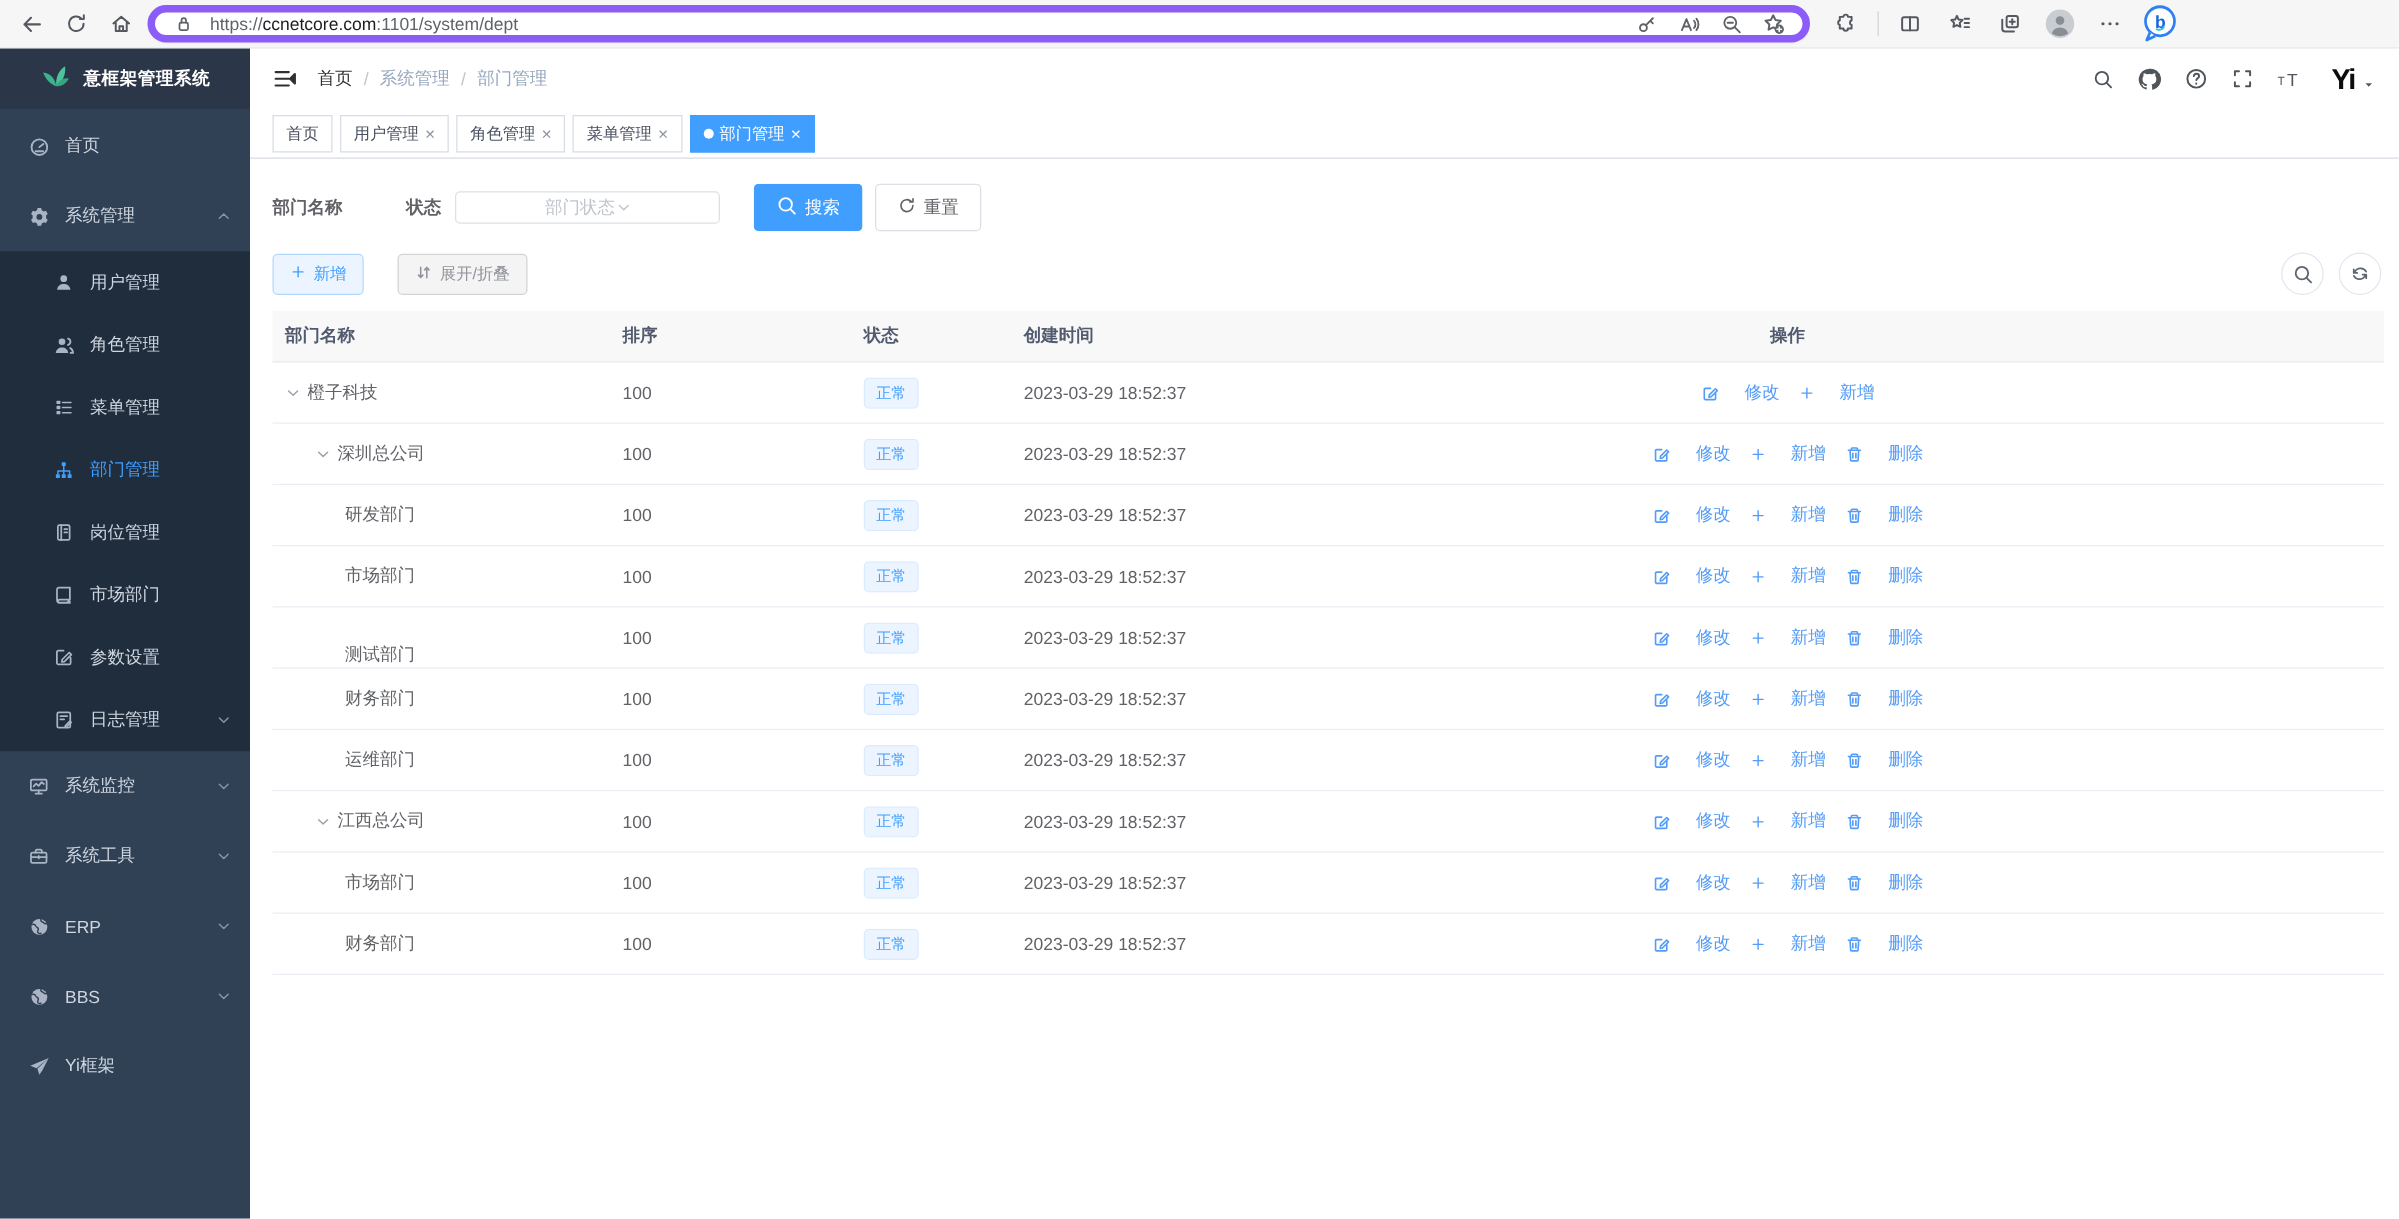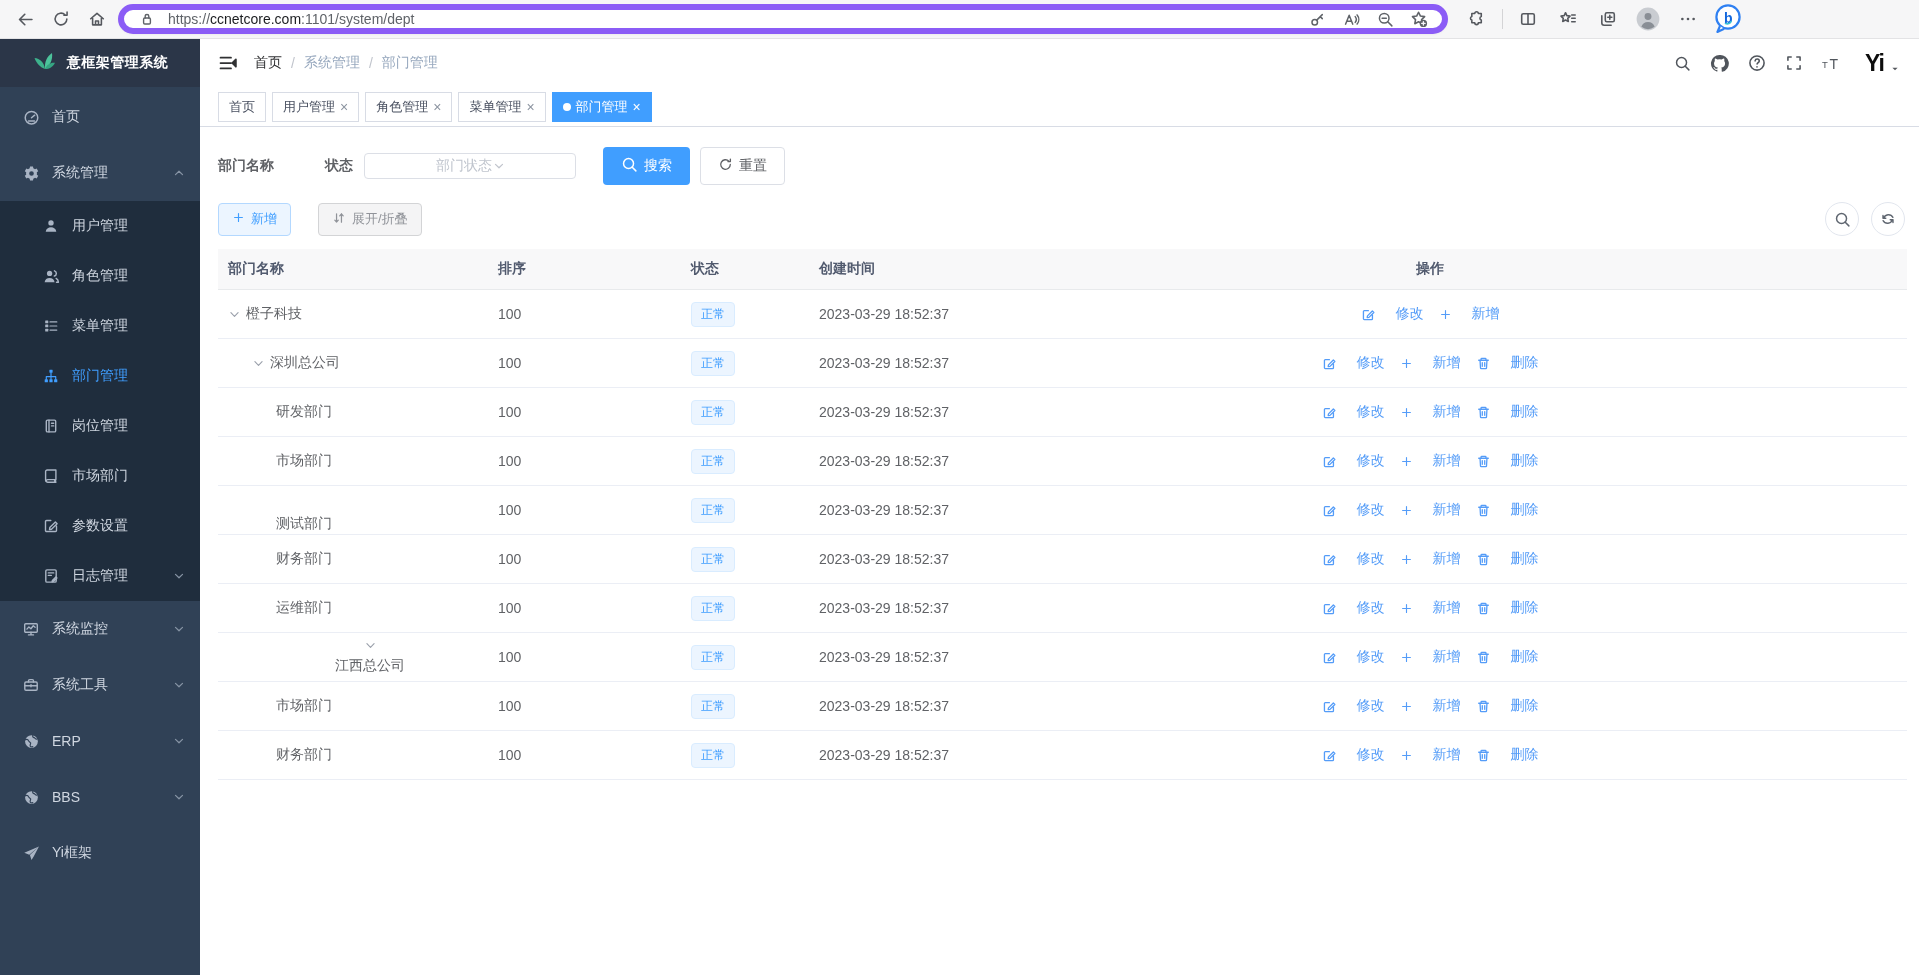--- a/index.html
+++ b/index.html
@@ -759,21 +759,21 @@
                     <svg width="15" height="15" viewBox="0 0 16 16" fill="none" stroke="currentColor" stroke-width="1.4" stroke-linecap="round" stroke-linejoin="round">
                       <path d="M2.9 4.5h10.2M5.4 4.5V3.3c0-.4.3-.7.7-.7h3.8c.4 0 .7.3.7.7v1.2M4.3 4.5l.5 8.2c0 .4.4.8.8.8h4.8c.4 0 .8-.4.8-.8l.5-8.2M6.7 7v4M9.3 7v4"></path>
                     </svg>
                   </span>
                   <span>删除</span>
                 </a>
               </span>
               <span></span>
             </div>
             <div class="t-row">
-              <span class="cell cell-name" style="padding-left: 34px; flex-direction: column;">
+              <span class="cell cell-name" style="padding-left: 34px;">
                 <span class="tree-caret">
                   <svg width="13" height="13" viewBox="0 0 16 16" fill="none" stroke="currentColor" stroke-width="1.4" stroke-linecap="round" stroke-linejoin="round">
                     <path d="M3.6 5.8L8 10.2l4.4-4.4"></path>
                   </svg>
                 </span>
                 <span>江西总公司</span>
               </span>
               <span class="cell">100</span>
               <span class="cell"><span class="status-tag">正常</span></span>
               <span class="cell">2023-03-29 18:52:37</span>

